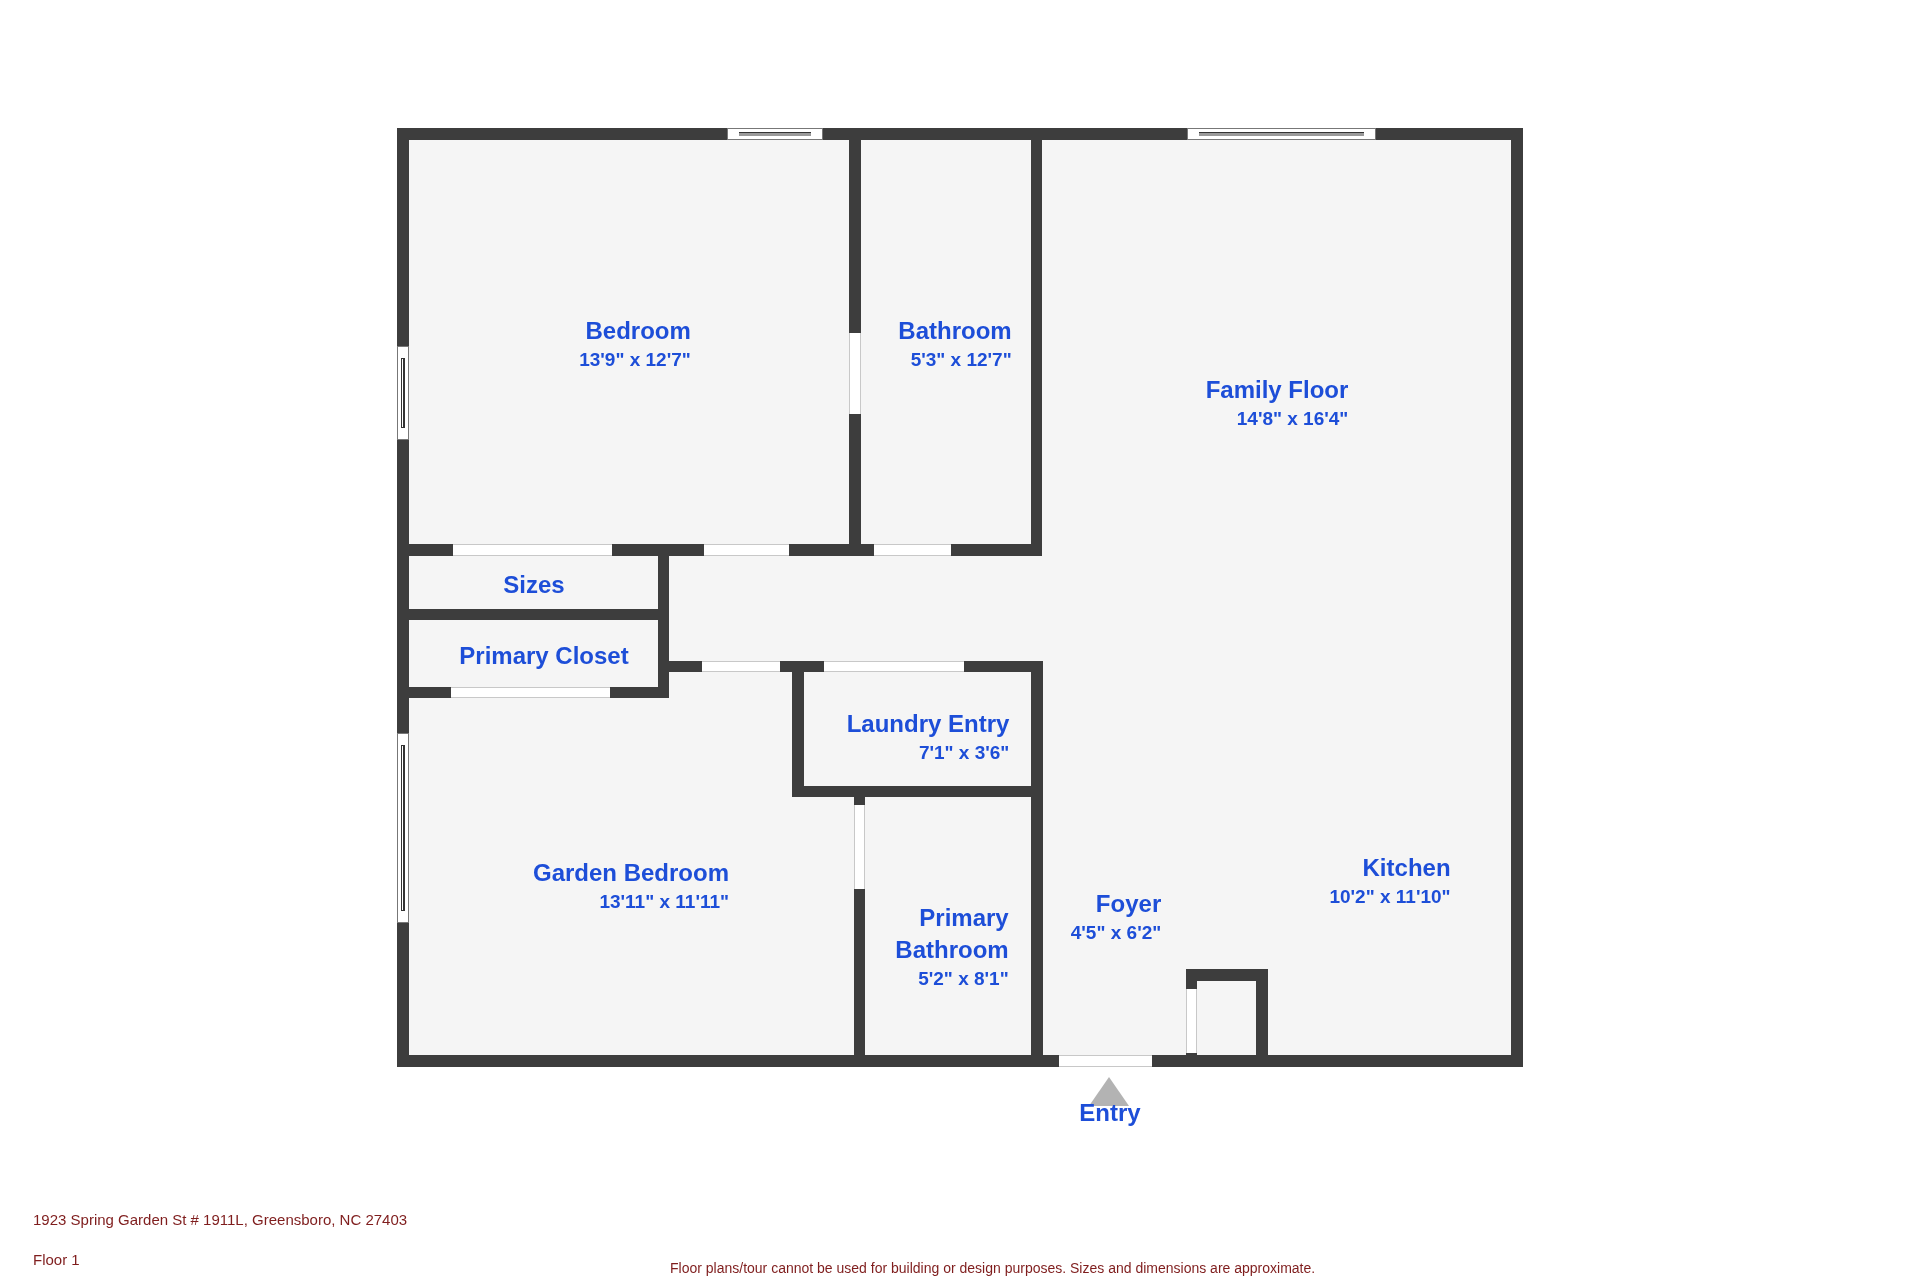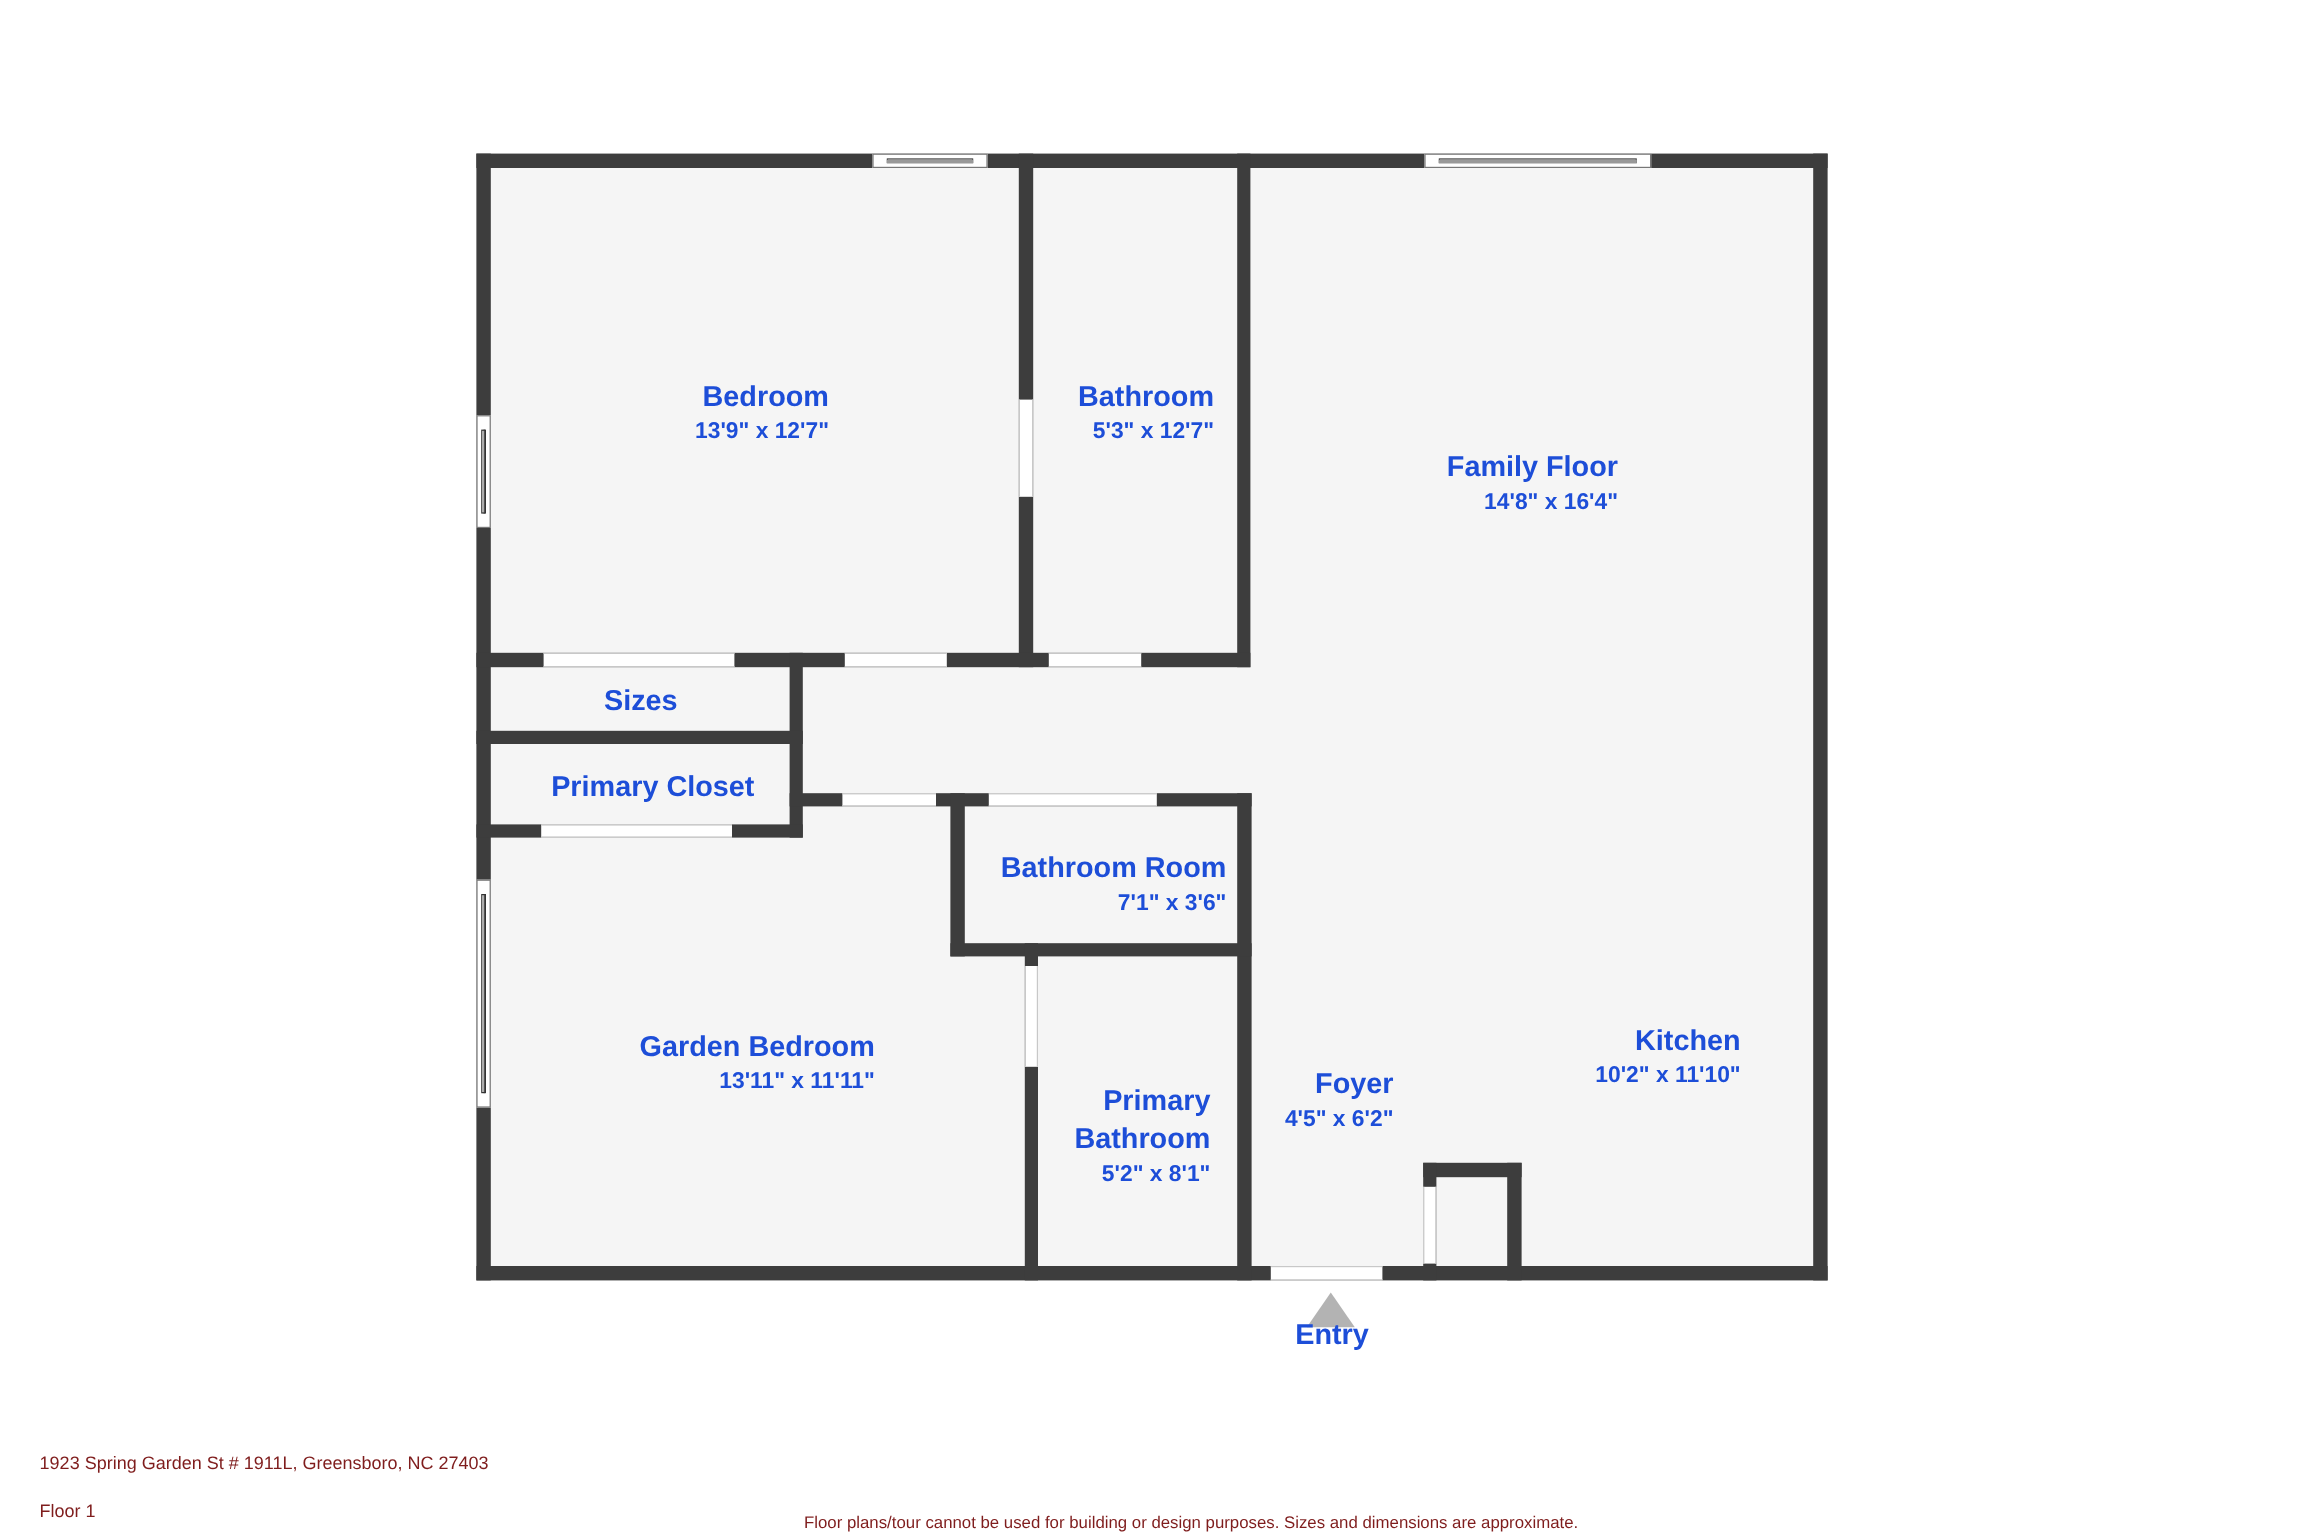--- a/index.html
+++ b/index.html
@@ -75,21 +75,21 @@
     <span class="rname">Family Floor</span>
     <span class="rdim">14'8" x 16'4"</span>
   </div>
   <div class="label" style="left:534px;top:585px;">
     <span class="rname">Sizes</span>
   </div>
   <div class="label" style="left:544px;top:656px;">
     <span class="rname">Primary Closet</span>
   </div>
   <div class="label" style="left:928px;top:737px;">
-    <span class="rname">Bathroom Room</span>
+    <span class="rname">Laundry Entry</span>
     <span class="rdim">7'1" x 3'6"</span>
   </div>
   <div class="label" style="left:631px;top:886px;">
     <span class="rname">Garden Bedroom</span>
     <span class="rdim">13'11" x 11'11"</span>
   </div>
   <div class="label" style="left:952px;top:947px;">
     <span class="rname">Primary</span>
     <span class="rname">Bathroom</span>
     <span class="rdim">5'2" x 8'1"</span>

